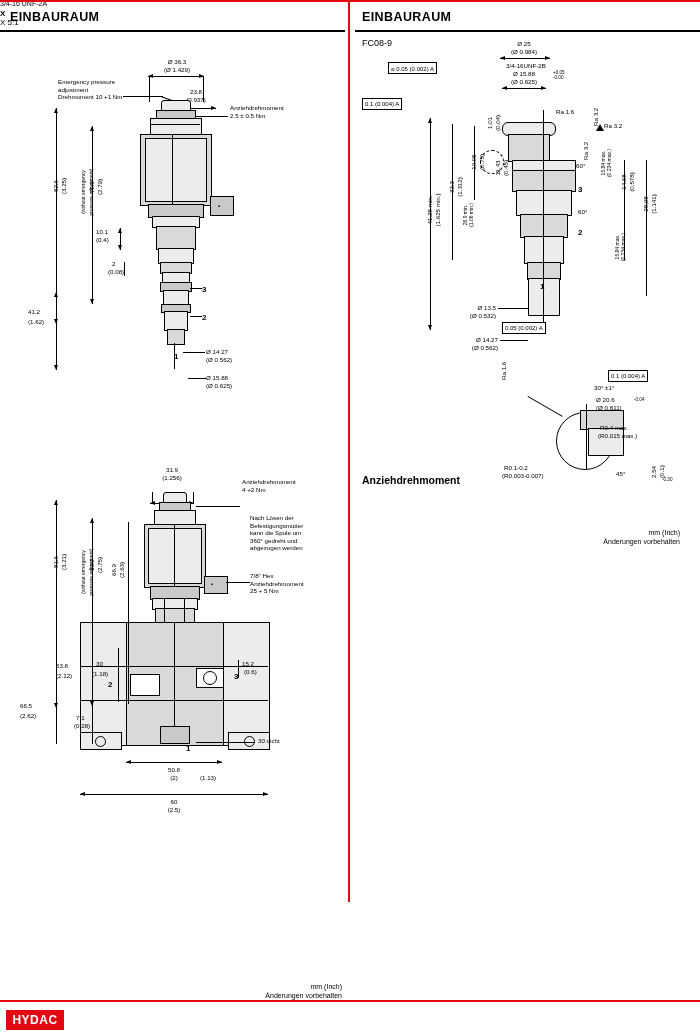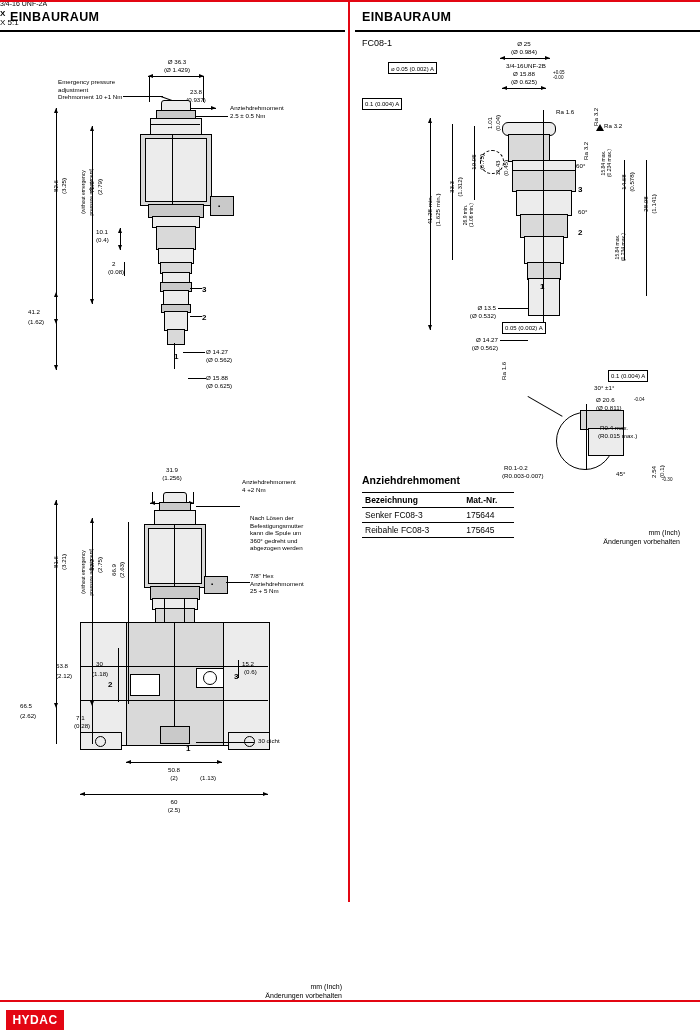--- a/index.html
+++ b/index.html
@@ -307,21 +307,21 @@
     <div class="arrowR" style="left:263px;top:792px;"></div>
     <div class="lbl c" style="left:144px;top:798px;width:60px;">60</div>
     <div class="lbl c" style="left:144px;top:806px;width:60px;">(2.5)</div>
 
     <div class="lbl c" style="left:186px;top:774px;width:44px;">(1.13)</div>
   </div>
 
   <div class="foot" id="foot-left">mm (Inch)
 Änderungen vorbehalten</div>
 
-  <div id="fc-label">FC08-1</div>
+  <div id="fc-label">FC08-9</div>
 
   <div>
 
     <div class="lbl c" style="left:494px;top:40px;width:60px;">Ø 25</div>
     <div class="lbl c" style="left:494px;top:48px;width:60px;">(Ø 0.984)</div>
     <div class="ln hl" style="left:500px;top:58px;width:50px;"></div>
     <div class="arrowL" style="left:500px;top:56px;"></div>
     <div class="arrowR" style="left:545px;top:56px;"></div>
 
     <div class="lbl" style="left:506px;top:62px;">3/4-16UNF-2B</div>
@@ -433,35 +433,17 @@
     <div class="lbl" style="left:598px;top:432px;">(R0.015 max.)</div>
     <div class="lbl" style="left:504px;top:464px;">R0.1-0.2</div>
     <div class="lbl" style="left:502px;top:472px;">(R0.003-0.007)</div>
     <div class="lbl" style="left:616px;top:470px;">45°</div>
     <div class="lbl rot90" style="left:650px;top:478px;">2.54</div>
     <div class="lbl rot90" style="left:658px;top:478px;">(0.1)</div>
     <div class="lbl" style="left:662px;top:476px;font-size:4.6px;">-0.30</div>
   </div>
 
   <div class="fbw-title">Anziehdrehmoment</div>
-  <table class="fbw">
-    <thead>
-      <tr>
-        <th>Bezeichnung</th>
-        <th class="num">Mat.-Nr.</th>
-      </tr>
-    </thead>
-    <tbody>
-      <tr>
-        <td>Senker FC08-3</td>
-        <td class="num">175644</td>
-      </tr>
-      <tr>
-        <td>Reibahle FC08-3</td>
-        <td class="num">175645</td>
-      </tr>
-    </tbody>
-  </table>
 
   <div class="foot" id="foot-right">mm (Inch)
 Änderungen vorbehalten</div>
 
 </div>
 
 </body></html>

